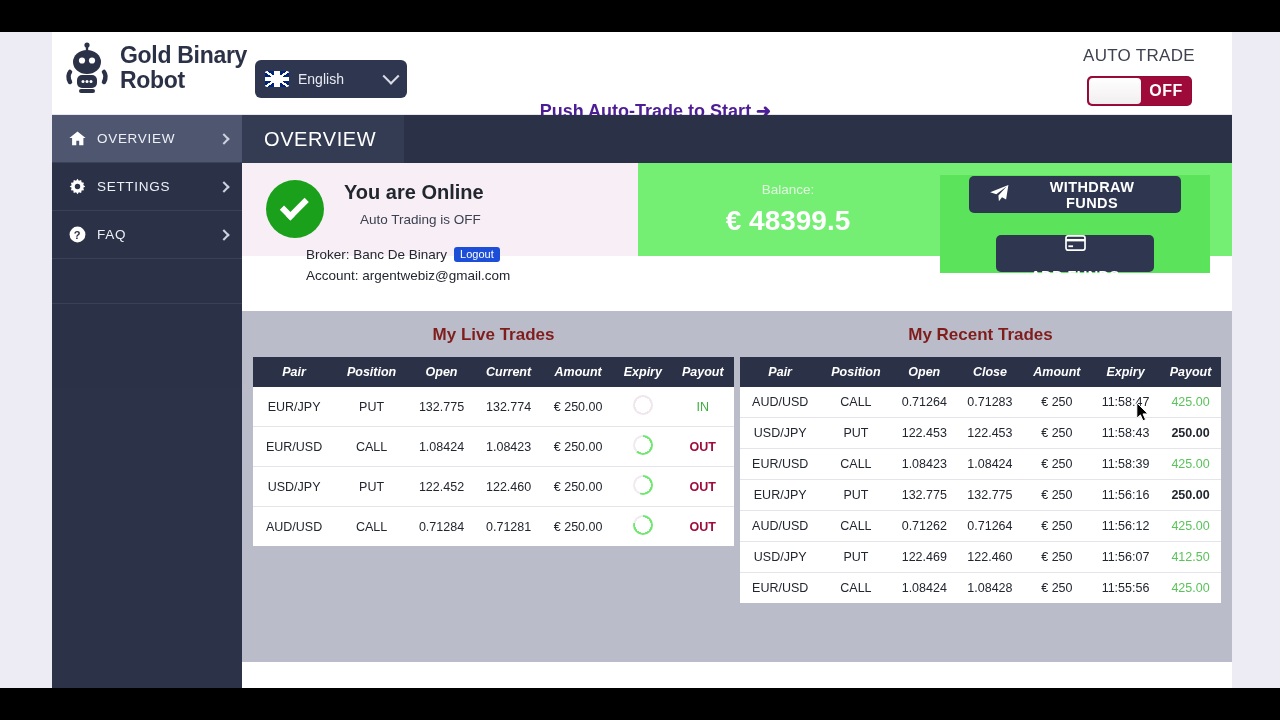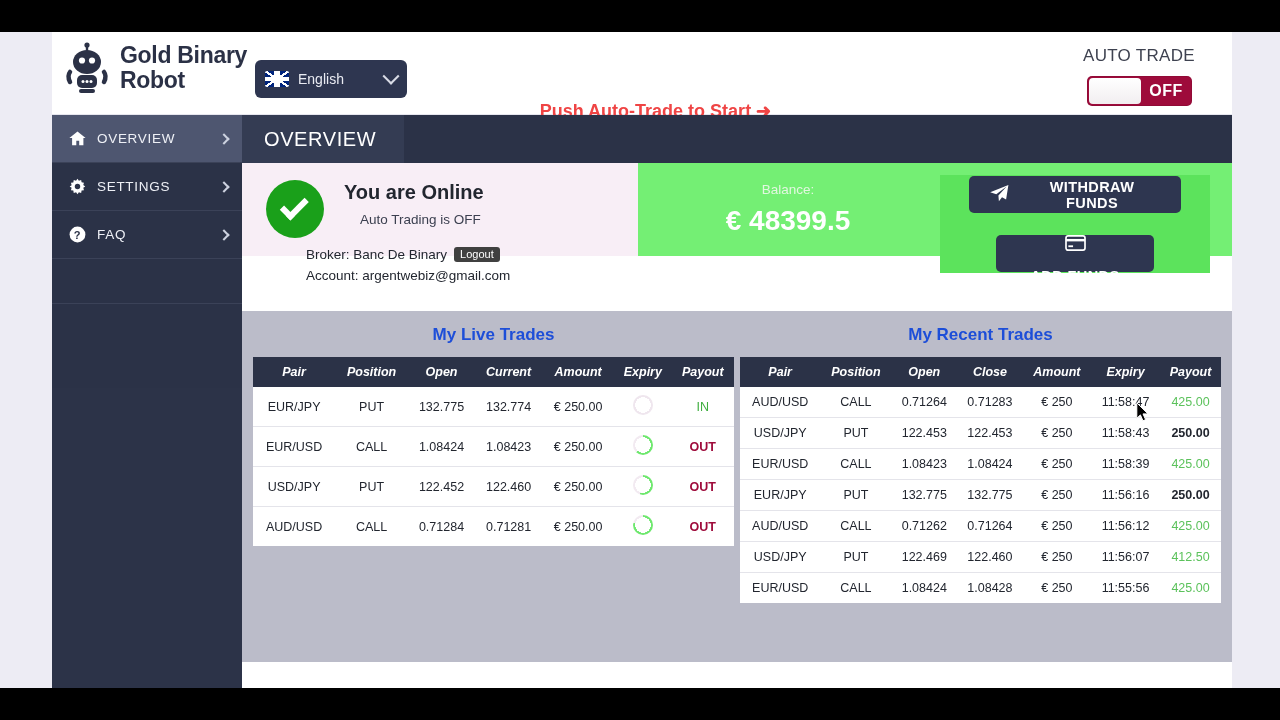--- a/index.html
+++ b/index.html
@@ -70,21 +70,21 @@
       linear-gradient(to bottom, transparent 43%, #cf142b 43%, #cf142b 57%, transparent 57%),
       linear-gradient(to right, transparent 42%, #cf142b 42%, #cf142b 58%, transparent 58%);
   }
   .lang-label { color: #e9ebf2; font-size: 14px; flex: 1; }
   .chev-down {
     width: 12px; height: 12px; border-right: 2.2px solid #d9dce6; border-bottom: 2.2px solid #d9dce6;
     transform: rotate(45deg) translate(-2px,-2px); flex: none;
   }
   .push-cta {
     position: absolute; left: 0; right: 0; top: 68px; text-align: center;
-    font-size: 18px; font-weight: bold; color: #ef4444; pointer-events: none; padding-left: 27px;
+    font-size: 18px; font-weight: bold; color: #4c1d95; pointer-events: none; padding-left: 27px;
   }
   .push-cta-inner { display: inline-block; }
   .auto-trade-box { position: absolute; right: 18px; top: 14px; text-align: center; width: 150px; }
   .auto-trade-label { font-size: 17px; color: #3e4250; letter-spacing: 0.3px; }
   .toggle {
     margin: 10px auto 0; width: 105px; height: 30px;
     background: #9e0b3b; border-radius: 5px;
     display: flex; align-items: center; cursor: pointer; position: relative;
     box-shadow: inset 0 0 0 1px rgba(0,0,0,.08);
   }
@@ -132,21 +132,21 @@
     width: 58px; height: 58px; border-radius: 50%; background: #1aa01a;
     display: flex; align-items: center; justify-content: center; flex: none; margin-top: 5px;
   }
   .check-mark { width: 26px; height: 15px; border-left: 6px solid #fff; border-bottom: 6px solid #fff; transform: rotate(-45deg) translate(2px,-3px); }
   .status-texts { margin-left: 20px; }
   .status-title { font-size: 20px; font-weight: bold; color: #22262f; margin-top: 6px; }
   .status-sub { font-size: 13.5px; color: #3c4050; margin-top: 8px; margin-left: 16px; }
   .broker-lines { position: absolute; left: 64px; top: 84px; font-size: 13.5px; color: #22262f; }
   .broker-line { display: flex; align-items: center; gap: 7px; margin-bottom: 6px; }
   .logout-chip {
-    background: #404040; color: #ffffff; font-size: 11px;
+    background: #1d4ed8; color: #ffffff; font-size: 11px;
     padding: 1px 6px 2px; border-radius: 3px; cursor: pointer;
   }
   .card-balance {
     flex: 1; background: #74ef74; position: relative; display: flex; align-items: center;
   }
   .balance-block { width: 300px; text-align: center; margin-left: 0px; }
   .balance-label { color: #e2f7e0; font-size: 13.5px; }
   .balance-value { color: #ffffff; font-size: 28px; font-weight: 600; margin-top: 8px; }
   .funds-panel {
     position: absolute; right: 22px; top: 12px; width: 270px; height: 98px;
@@ -163,21 +163,21 @@
   .fund-btn.narrow { width: 158px; flex-direction: column; }
 
   .whitespace { height: 55px; background: #ffffff; }
 
   
   .tables-wrap {
     height: 351px; background: #bbbcc9; display: flex; gap: 0; padding: 14px 8px 0 8px;
   }
   .table-col { flex: 1; padding: 0 3px; }
   .table-title {
-    text-align: center; font-size: 17px; font-weight: bold; color: #1d4ed8; margin-bottom: 12px;
+    text-align: center; font-size: 17px; font-weight: bold; color: #7f1d1d; margin-bottom: 12px;
   }
   table { width: 100%; border-collapse: collapse; background: #fff; font-size: 12.5px; }
   thead th {
     background: #2b3247; color: #ffffff; font-size: 12.5px; font-weight: bold;
     padding: 8px 2px; text-align: center; font-style: italic;
   }
   tbody td { padding: 8px 2px; text-align: center; color: #22262f; border-bottom: 1px solid #e4e4ea; }
   tbody tr:last-child td { border-bottom: none; }
   .pay-in { color: #3fae3f; }
   .pay-out { color: #9e0b3b; font-weight: bold; }

